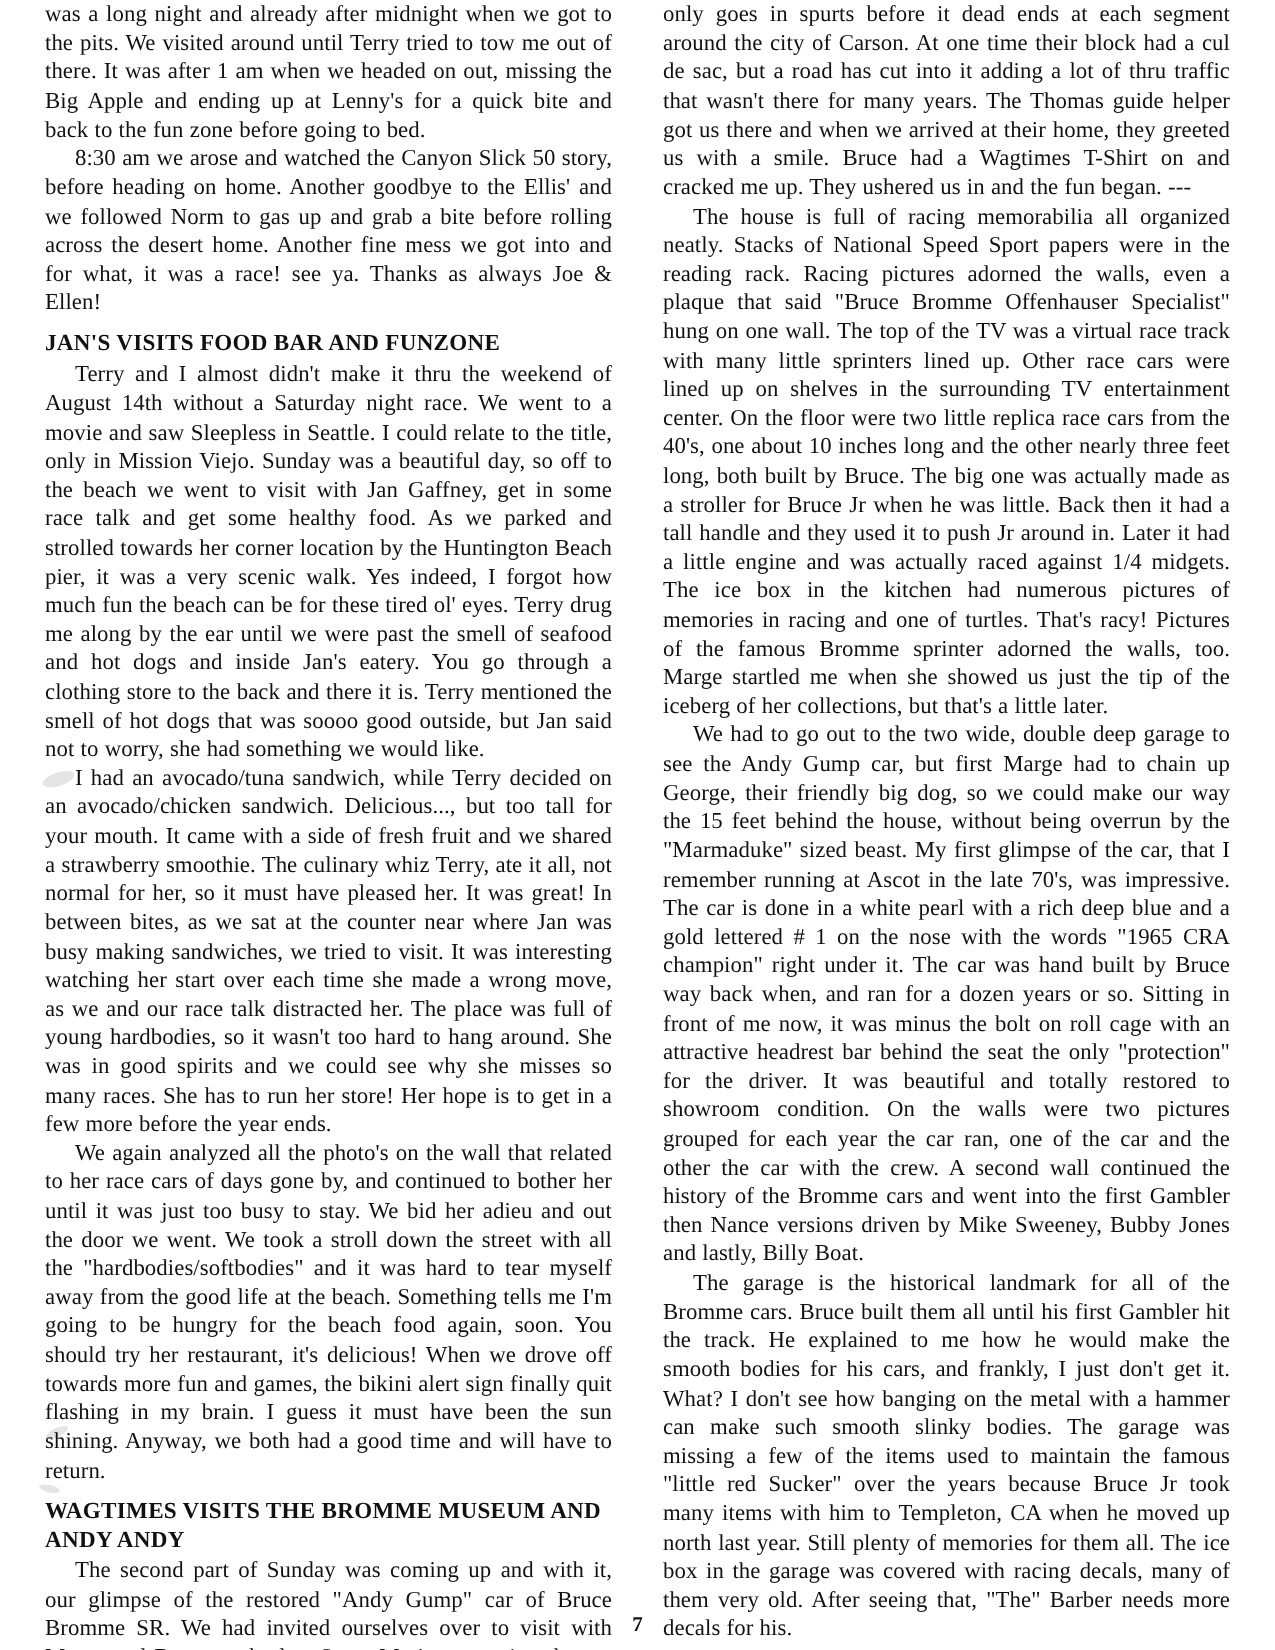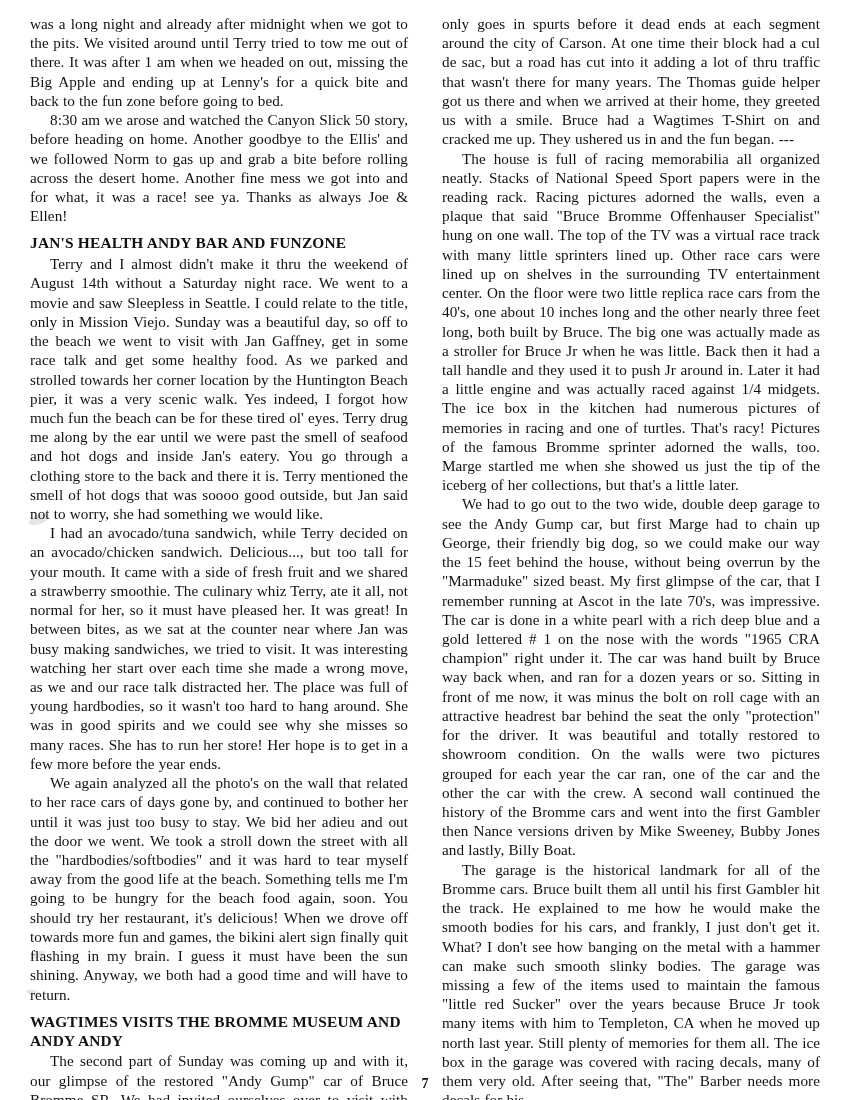--- a/index.html
+++ b/index.html
@@ -14,21 +14,21 @@
     color: #111111;
     position: relative;
     overflow: hidden;
   }
   .page {
     position: absolute;
     left: 0; top: 0;
     width: 850px;
     height: 1100px;
     box-sizing: border-box;
-    padding: 14px 30px 10px 30px;
+    padding: 0 30px 10px 30px;
   }
   .columns {
     display: flex;
     flex-direction: row;
     gap: 34px;
     height: 1040px;
   }
   .col {
     width: 379px;
     display: flex;
@@ -83,21 +83,21 @@
 </head>
 <body>
 
 <div class="page">
   <div class="columns">
 
     <div class="col">
       <p class="noindent">was a long night and already after midnight when we got to the pits. We visited around until Terry tried to tow me out of there. It was after 1 am when we headed on out, missing the Big Apple and ending up at Lenny's for a quick bite and back to the fun zone before going to bed.</p>
       <p class="indent">8:30 am we arose and watched the Canyon Slick 50 story, before heading on home. Another goodbye to the Ellis' and we followed Norm to gas up and grab a bite before rolling across the desert home. Another fine mess we got into and for what, it was a race! see ya. Thanks as always Joe &amp; Ellen!</p>
       <div class="diamonds">◆◆◆◆◆◆◆◆◆◆◆◆◆◆◆◆◆◆◆◆◆◆◆◆</div>
-      <div class="hdg">JAN'S HEALTH ANDY BAR AND FUNZONE</div>
+      <div class="hdg">JAN'S VISITS FOOD BAR AND FUNZONE</div>
       <p class="indent">Terry and I almost didn't make it thru the weekend of August 14th without a Saturday night race. We went to a movie and saw Sleepless in Seattle. I could relate to the title, only in Mission Viejo. Sunday was a beautiful day, so off to the beach we went to visit with Jan Gaffney, get in some race talk and get some healthy food. As we parked and strolled towards her corner location by the Huntington Beach pier, it was a very scenic walk. Yes indeed, I forgot how much fun the beach can be for these tired ol' eyes. Terry drug me along by the ear until we were past the smell of seafood and hot dogs and inside Jan's eatery. You go through a clothing store to the back and there it is. Terry mentioned the smell of hot dogs that was soooo good outside, but Jan said not to worry, she had something we would like.</p>
       <p class="indent">I had an avocado/tuna sandwich, while Terry decided on an avocado/chicken sandwich. Delicious..., but too tall for your mouth. It came with a side of fresh fruit and we shared a strawberry smoothie. The culinary whiz Terry, ate it all, not normal for her, so it must have pleased her. It was great! In between bites, as we sat at the counter near where Jan was busy making sandwiches, we tried to visit. It was interesting watching her start over each time she made a wrong move, as we and our race talk distracted her. The place was full of young hardbodies, so it wasn't too hard to hang around. She was in good spirits and we could see why she misses so many races. She has to run her store! Her hope is to get in a few more before the year ends.</p>
       <p class="indent">We again analyzed all the photo's on the wall that related to her race cars of days gone by, and continued to bother her until it was just too busy to stay. We bid her adieu and out the door we went. We took a stroll down the street with all the "hardbodies/softbodies" and it was hard to tear myself away from the good life at the beach. Something tells me I'm going to be hungry for the beach food again, soon. You should try her restaurant, it's delicious! When we drove off towards more fun and games, the bikini alert sign finally quit flashing in my brain. I guess it must have been the sun shining. Anyway, we both had a good time and will have to return.</p>
       <div class="diamonds">◆◆◆◆◆◆◆◆◆◆◆◆◆◆◆◆◆◆◆◆◆◆◆◆</div>
       <div class="hdg">WAGTIMES VISITS THE BROMME MUSEUM AND ANDY ANDY</div>
       <p class="indent">The second part of Sunday was coming up and with it, our glimpse of the restored "Andy Gump" car of Bruce Bromme SR. We had invited ourselves over to visit with Marge and Bruce at the last Santa Maria race using the car as an excuse, but we really wanted to visit with them too. They live on a street that can't be longer than a few blocks all totalled, but</p>
     </div>
 
     <div class="col">
       <p class="noindent">only goes in spurts before it dead ends at each segment around the city of Carson. At one time their block had a cul de sac, but a road has cut into it adding a lot of thru traffic that wasn't there for many years. The Thomas guide helper got us there and when we arrived at their home, they greeted us with a smile. Bruce had a Wagtimes T-Shirt on and cracked me up. They ushered us in and the fun began. ---</p>

